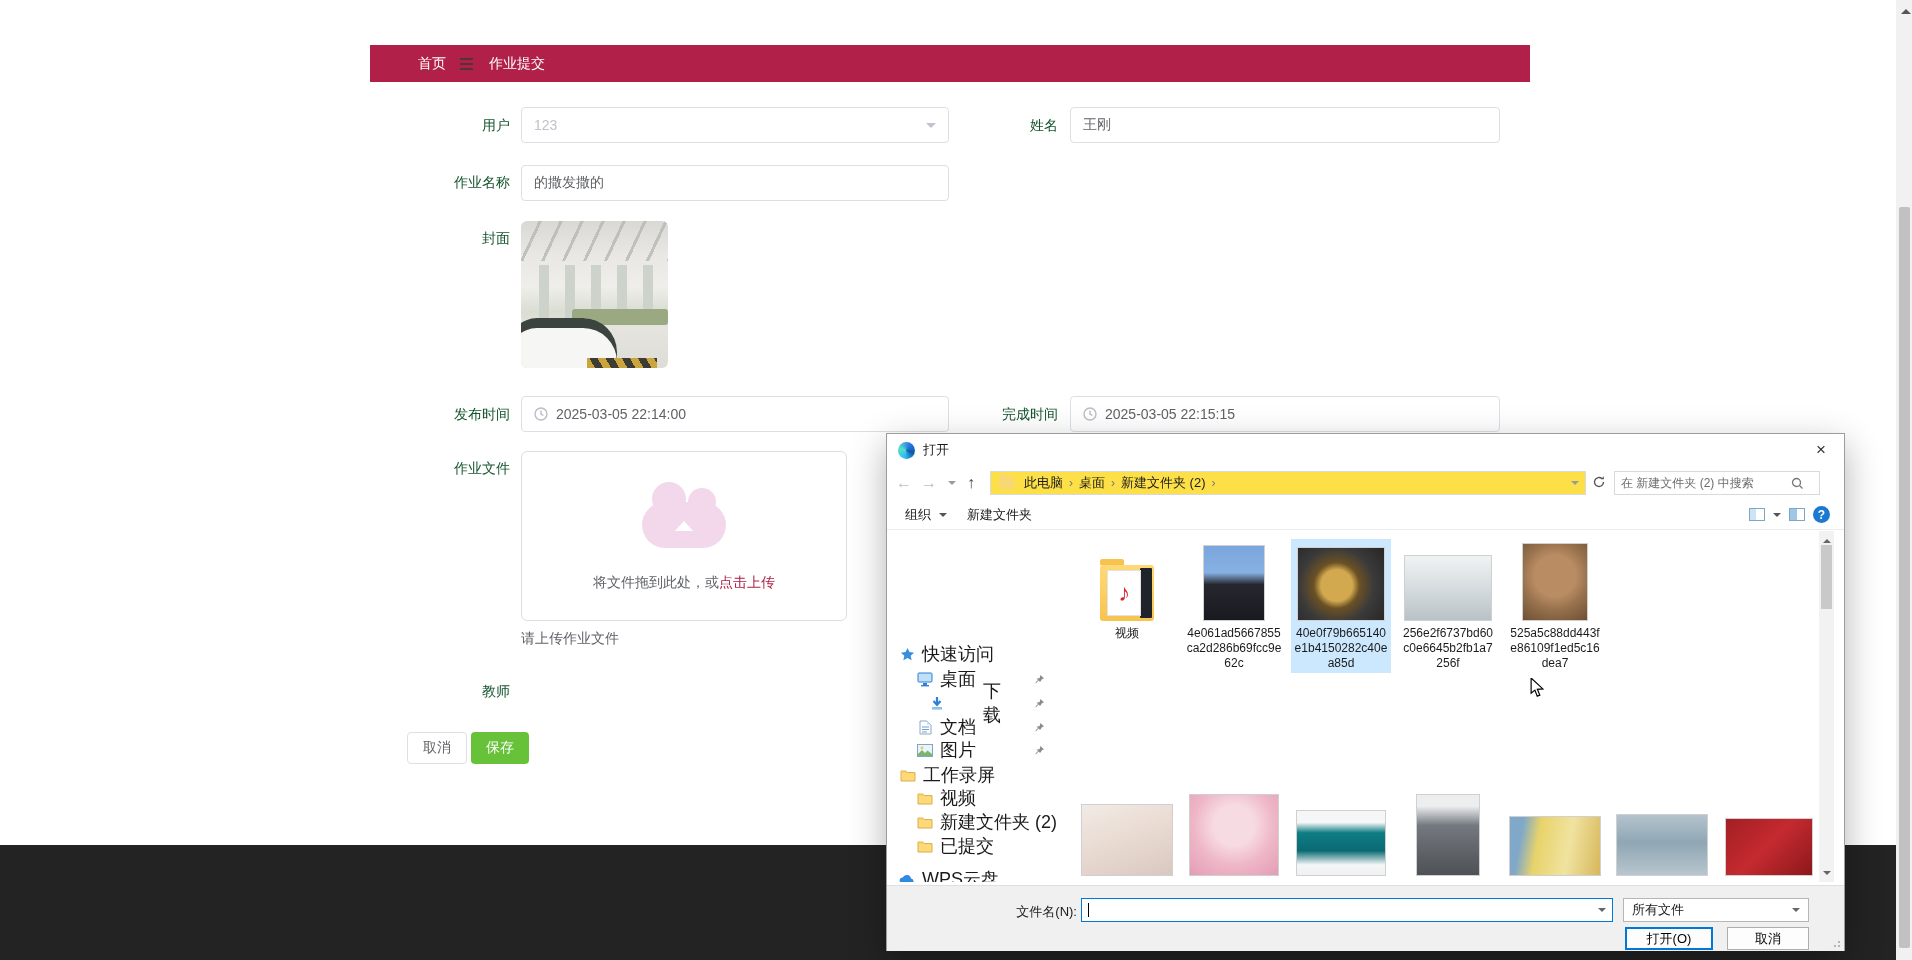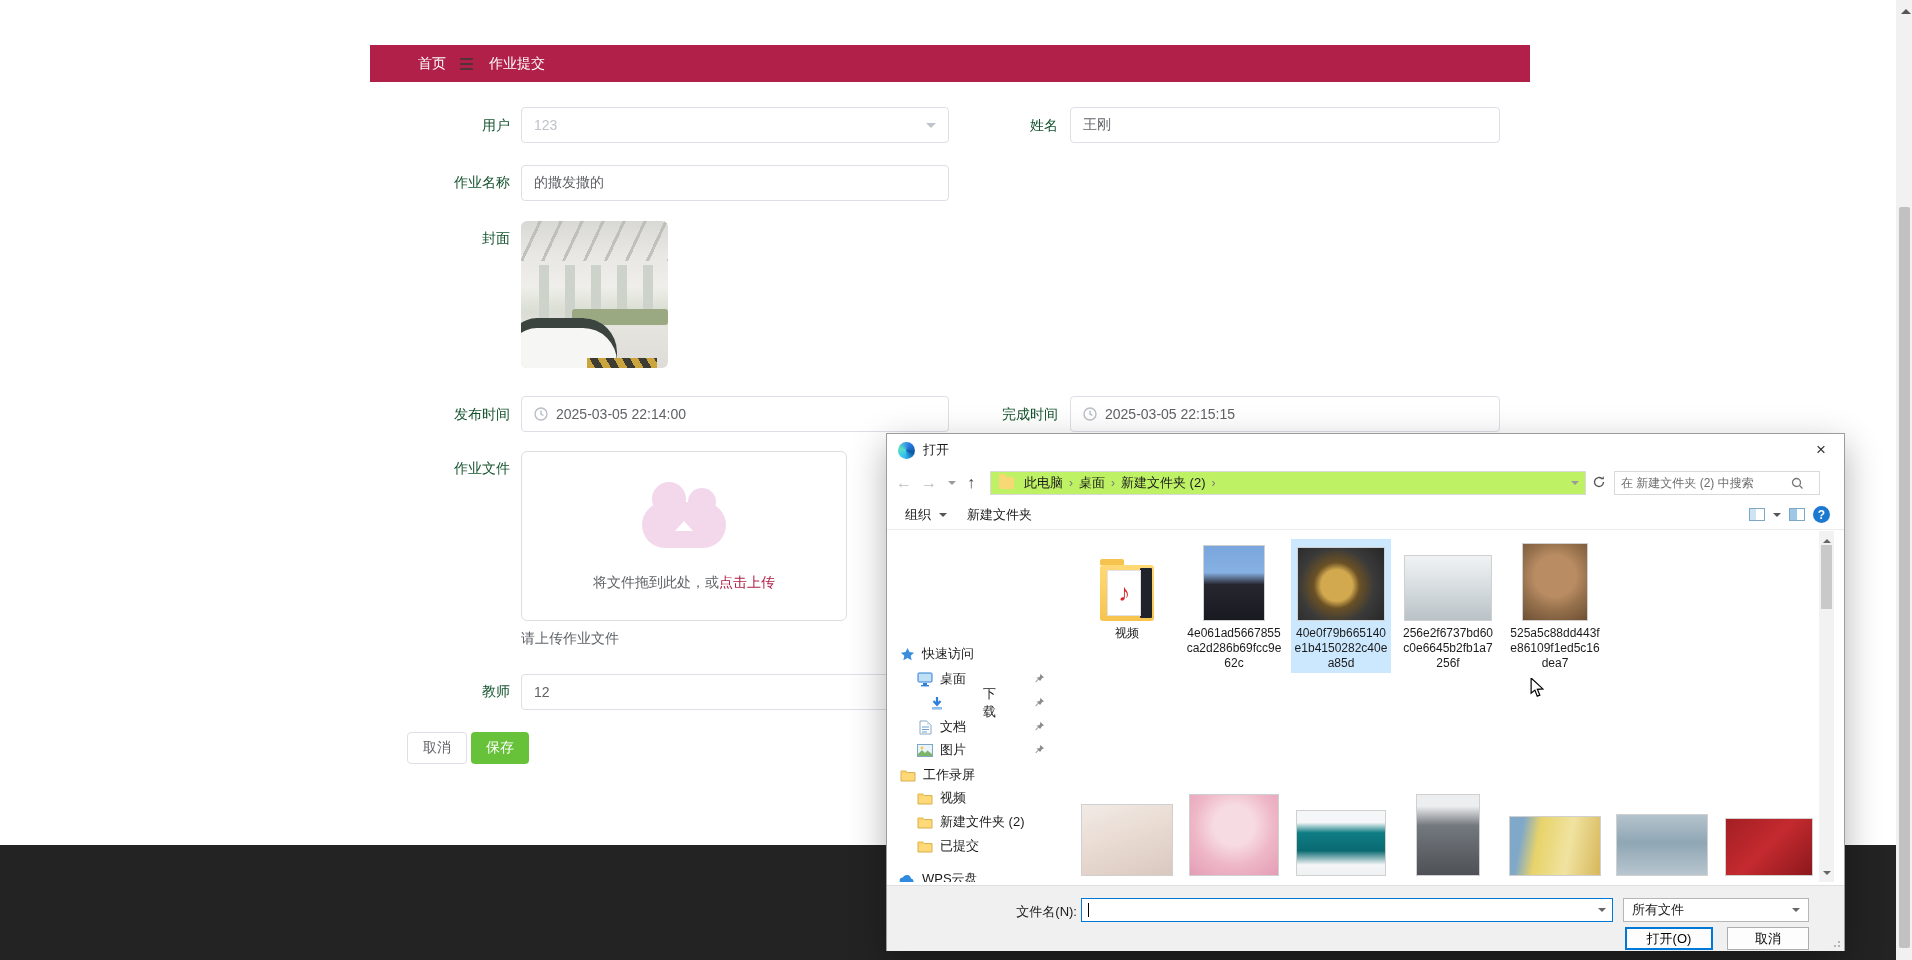--- a/index.html
+++ b/index.html
@@ -69,21 +69,21 @@
             border:1px solid #9c9c9c; box-shadow:0 12px 34px rgba(0,0,0,.30); font-size:13px; color:#1a1a1a; }
   .d-title { position:absolute; left:0; top:0; width:100%; height:32px; display:flex; align-items:center; }
   .edge-ico { width:17px; height:17px; border-radius:50%; margin:0 8px 0 11px;
               background:conic-gradient(from 200deg,#35c1f1,#59e0c5,#2b7de9,#0c59a4,#35c1f1); }
   .d-close { position:absolute; right:0; top:0; width:46px; height:32px; display:flex; align-items:center;
              justify-content:center; font-size:17px; color:#333; cursor:pointer; }
   .d-nav { position:absolute; left:0; top:34px; width:100%; height:30px; display:flex; align-items:center; }
   .nav-arrow { font-size:16px; padding:0 9px; }
   .dim { color:#bdbdbd; } .dark { color:#4a4a4a; }
   .mini-chev { width:0; height:0; border:4px solid transparent; border-top-color:#9a9a9a; margin:4px 2px 0; }
-  .addr { height:24px; border:1px solid #d9d9d9; background:#bef264; display:flex; align-items:center;
+  .addr { height:24px; border:1px solid #d9d9d9; background:#fde047; display:flex; align-items:center;
           width:596px; margin-left:6px; padding:0 4px; }
   .addr-folder { width:15px; height:12px; background:#f8d775; border-radius:1px; position:relative; margin:0 6px 0 4px; }
   .addr-folder:before { content:""; position:absolute; left:0; top:-3px; width:7px; height:3px;
           background:#f8d775; border-radius:1px 1px 0 0; }
   .crumb { padding:0 4px; cursor:pointer; white-space:nowrap; }
   .crumb-sep { color:#777; padding:0 2px; font-size:12px; }
   .addr-right { margin-left:auto; display:flex; align-items:center; gap:6px; }
   .refresh-btn { margin-left:6px; }
   .search { height:24px; border:1px solid #d9d9d9; background:#fff; margin-left:8px; width:206px;
             display:flex; align-items:center; padding:0 6px; }
@@ -96,21 +96,21 @@
   .tb-chev { width:0; height:0; border:4px solid transparent; border-top-color:#555; transform:translateY(2px); }
   .tb-right { margin-left:auto; display:flex; align-items:center; gap:8px; margin-right:14px; }
   .ico-views { width:16px; height:13px; border:1px solid #7da7c4; background:linear-gradient(90deg,#cfe4f3 45%,#fff 45%); }
   .ico-pane  { width:16px; height:13px; border:1px solid #7da7c4; background:linear-gradient(90deg,#9ec6e6 50%,#fff 50%); }
   .ico-help  { width:17px; height:17px; border-radius:50%; background:#1b79d0; color:#fff; font-size:12px;
                font-weight:bold; display:flex; align-items:center; justify-content:center; }
 
   .d-body { position:absolute; left:0; top:97px; width:957px; height:351px; background:#fff; overflow:hidden; }
   .side { position:absolute; left:0; top:0; width:170px; height:100%; }
   .side-item { position:absolute; height:22px; display:flex; align-items:center; width:170px;
-               font-size:13px; color:#1a1a1a; cursor:pointer; }
+               font-size:18px; color:#1a1a1a; cursor:pointer; }
   .si-icon { width:16px; height:16px; margin-right:7px; flex:0 0 auto; display:inline-flex;
              align-items:center; justify-content:center; }
   .si-pin { margin-left:auto; margin-right:12px; }
   .files { position:absolute; left:190px; top:0; width:726px; height:100%; }
   .frow { position:absolute; display:flex; gap:7px; }
   .fitem { width:100px; display:flex; flex-direction:column; align-items:center; cursor:pointer; padding:2px 0; }
   .fitem.sel { background:var(--sel,#cce8ff); }
   .fthumb-wrap { height:80px; display:flex; align-items:flex-end; justify-content:center; }
   .fthumb { border:1px solid #d0d0d0; }
   .flabel { margin-top:5px; font-size:12px; line-height:15px; text-align:center; color:#1b1b1b;
@@ -209,23 +209,20 @@
     <div class="cloud">
       <span class="up"><span class="tri"></span><span class="stem"></span></span>
     </div>
     <div class="drop-text">
       <span>将文件拖到此处，或</span><span class="drop-link">点击上传</span>
     </div>
   </div>
   <div class="abs file-hint">请上传作业文件</div>
 
   <div class="abs f-lbl" style="left:380px;top:681px;">教师</div>
-  <div class="abs inp" style="left:521px;top:674px;width:428px;">
-    <span>12</span>
-  </div>
 
   <button class="abs btn-plain" style="left:407px;top:732px;">取消</button>
   <button class="abs btn-save" style="left:471px;top:732px;">保存</button>
 
   <div class="abs page-footer"></div>
 
   <div class="abs b-scroll"></div>
   <div class="abs b-up"></div>
   <div class="abs b-thumb"></div>
 

